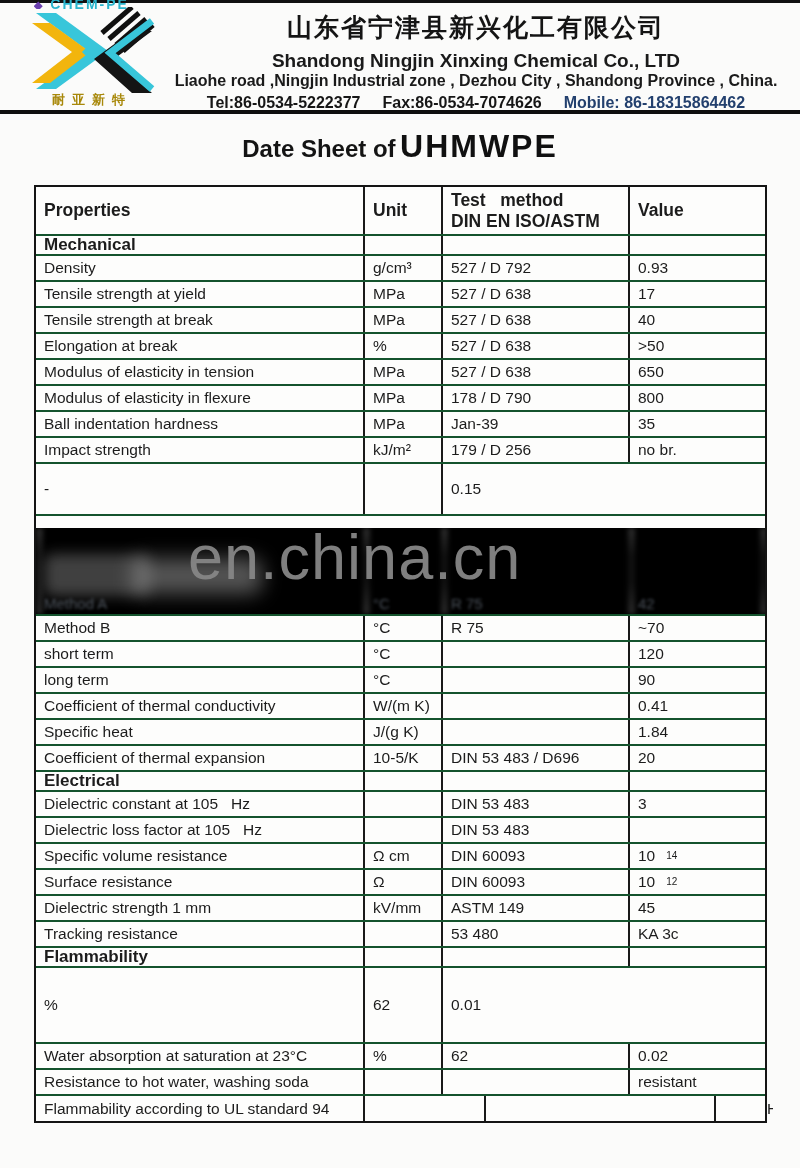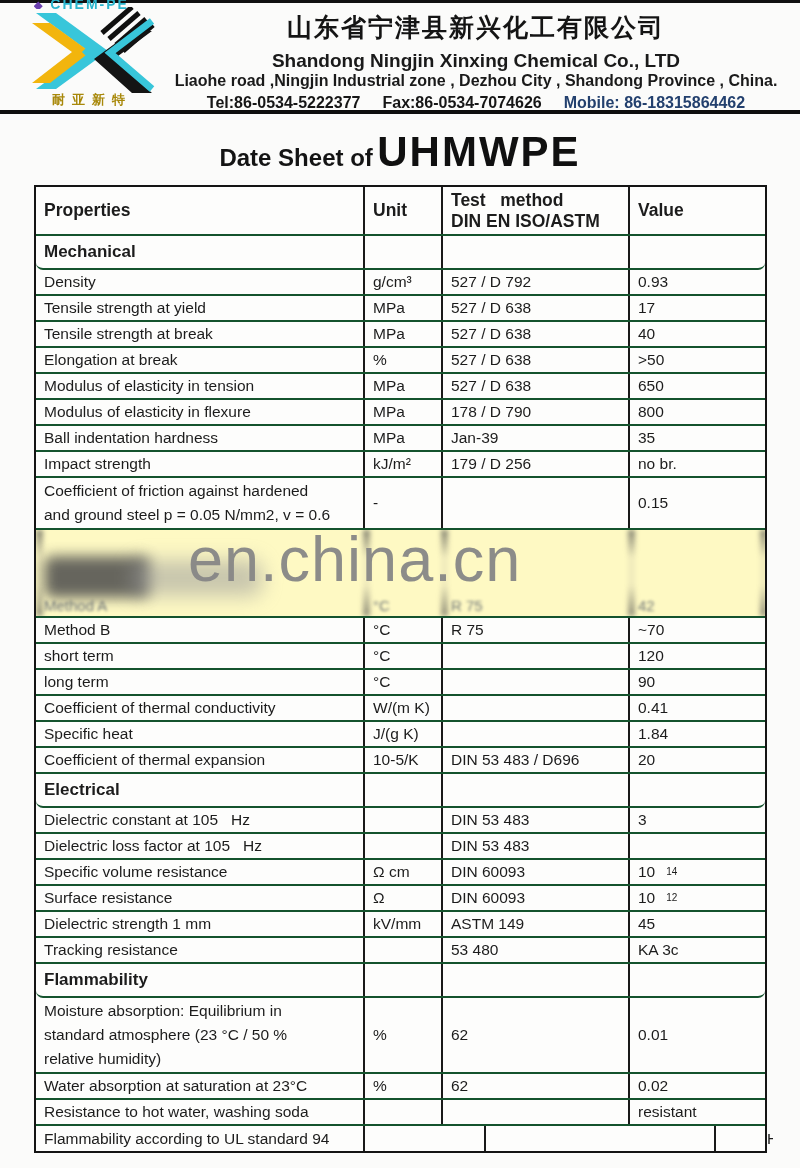--- a/index.html
+++ b/index.html
@@ -30,47 +30,47 @@
   .company-cn { font-size:25px; font-weight:bold; color:#141414; margin-top:8px; letter-spacing:2px; font-family:"Liberation Serif", serif;}
   .company-en { font-size:19px; font-weight:bold; color:#1a1a1a; margin-top:6px; }
   .address    { font-size:16px; font-weight:bold; color:#1a1a1a; }
   .contact    { font-size:16px; font-weight:bold; color:#161616; margin-top:4px; display:flex; justify-content:center; gap:22px;}
   .contact .mobile { color:#23406e; }
   .head-divider { position:absolute; top:110px; left:0; width:800px; height:4px; background:#0e0e0e; }
 
   
   .sheet-title { position:absolute; top:128px; left:0; width:800px; text-align:center; }
   .sheet-title .pre  { font-size:24px; font-weight:bold; color:#141414; }
-  .sheet-title .prod { font-size:42px; font-weight:bold; color:#101010; letter-spacing:2px; }
+  .sheet-title .prod { font-size:32px; font-weight:bold; color:#101010; letter-spacing:2px; }
 
   
   .data-table {
     position:absolute; top:185px; left:34px; width:733px;
     border:2px solid #141414; background:#fdfdfc;
   }
   .t-row { display:grid; grid-template-columns:329px 78px 187px 1fr; border-bottom:2px solid #14532d; }
   .t-row:last-child { border-bottom:none;gap:43px; }
   .t-cell {
     border-right:2px solid #191919; padding:0 6px 0 8px;
     display:flex; align-items:center;
     font-size:15.5px; color:#1c1c1c; line-height:24px;
     white-space:pre-wrap; overflow:hidden;
   }
   .t-cell:last-child { border-right:none; }
   .row-head { height:49px; }
   .row-head .t-cell { font-size:17.5px; font-weight:bold; line-height:21px; }
-  .row-section { height:34px;border-radius:7px; }
+  .row-section { height:20px; }
   .row-section .t-cell { font-size:17px; font-weight:bold; }
   .row-std { min-height:25px; }
   .row-tall { min-height:52px; }
   .row-tall3 { min-height:76px; }
   sup { font-size:10px; line-height:10px; margin-left:1px;padding-left:10px; }
 
   
-  .row-blur { position:relative; height:88px; background:#fef9c3; overflow:hidden; }
+  .row-blur { position:relative; height:88px; background:#000000; overflow:hidden;margin-top:12px; }
   .wm-text {
     position:absolute; left:152px; top:-4px;
     font-size:63px; line-height:66px; font-weight:400;
     color:rgba(134,134,134,.95); letter-spacing:1px; white-space:nowrap;
   }
   .smear {
     position:absolute; top:0; width:7px; height:100%;
     background:linear-gradient(to bottom, rgba(70,70,70,.65), rgba(140,140,140,.12) 32%, rgba(140,140,140,.12) 64%, rgba(70,70,70,.6));
     filter:blur(2.5px);
   }
@@ -195,22 +195,20 @@
       <div class="t-cell">Jan-39</div>
       <div class="t-cell">35</div>
     </div>
     <div class="t-row row-std">
       <div class="t-cell">Impact strength</div>
       <div class="t-cell">kJ/m²</div>
       <div class="t-cell">179 / D 256</div>
       <div class="t-cell">no br.</div>
     </div>
     <div class="t-row row-tall">
-      <div class="t-cell">Coefficient of friction against hardened
-and ground steel p = 0.05 N/mm2, v = 0.6</div>
       <div class="t-cell">-</div>
       <div class="t-cell"></div>
       <div class="t-cell">0.15</div>
     </div>
     <div class="t-row row-blur" style="display: block;">
       <div class="smear" style="left: 0px;"></div>
       <div class="smear" style="left: 327px;"></div>
       <div class="smear" style="left: 405px;"></div>
       <div class="smear" style="left: 592px;"></div>
       <div class="smear" style="left: 724px;"></div>
@@ -302,23 +300,20 @@
       <div class="t-cell">53 480</div>
       <div class="t-cell">KA 3c</div>
     </div>
     <div class="t-row row-section">
       <div class="t-cell">Flammability</div>
       <div class="t-cell"></div>
       <div class="t-cell"></div>
       <div class="t-cell"></div>
     </div>
     <div class="t-row row-tall3">
-      <div class="t-cell">Moisture absorption: Equilibrium in
-standard atmosphere (23 °C / 50 %
-relative humidity)</div>
       <div class="t-cell">%</div>
       <div class="t-cell">62</div>
       <div class="t-cell">0.01</div>
     </div>
     <div class="t-row row-std">
       <div class="t-cell">Water absorption at saturation at 23°C</div>
       <div class="t-cell">%</div>
       <div class="t-cell">62</div>
       <div class="t-cell">0.02</div>
     </div>

